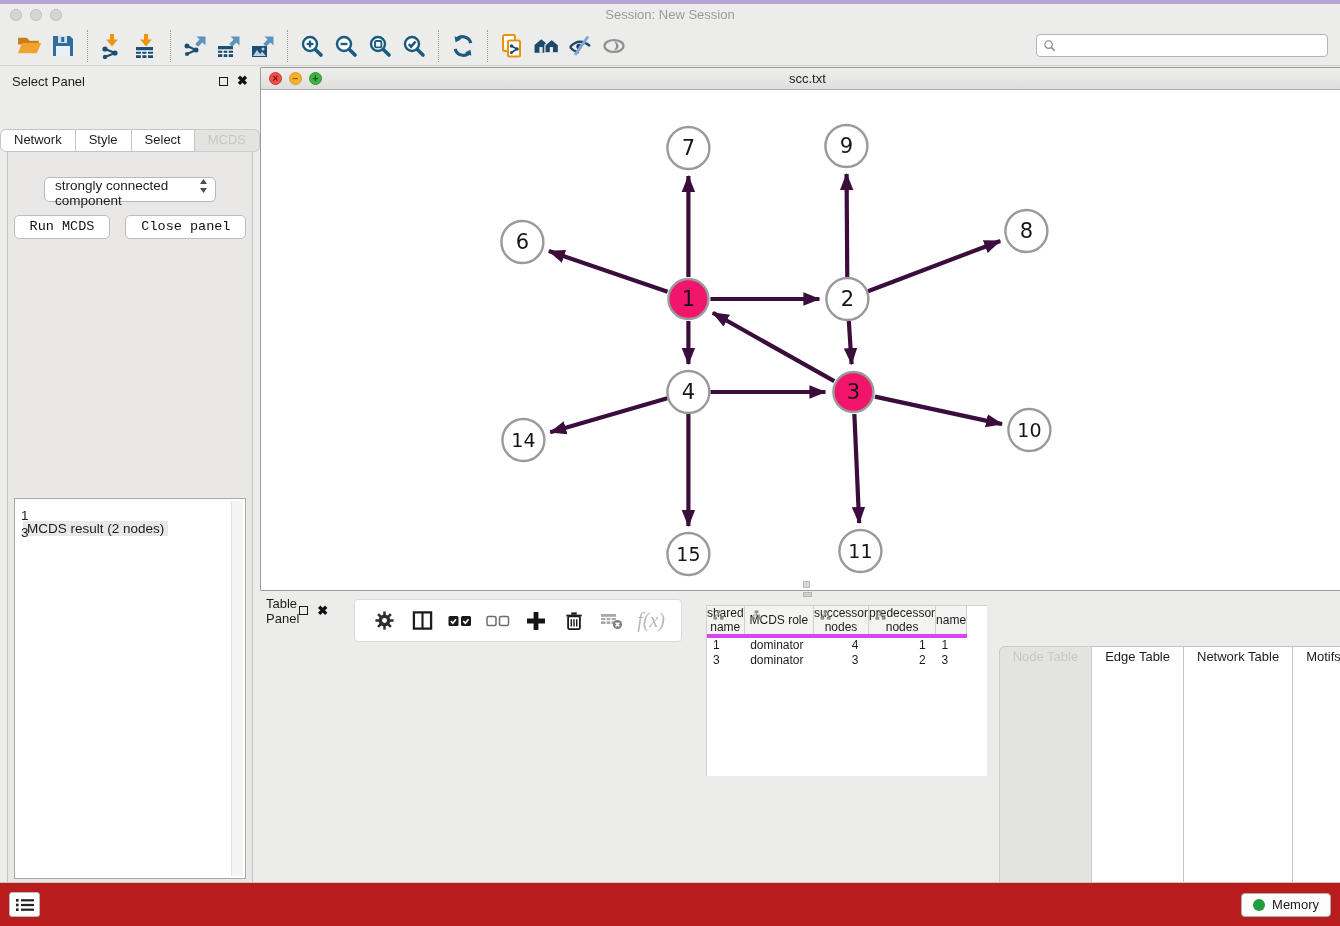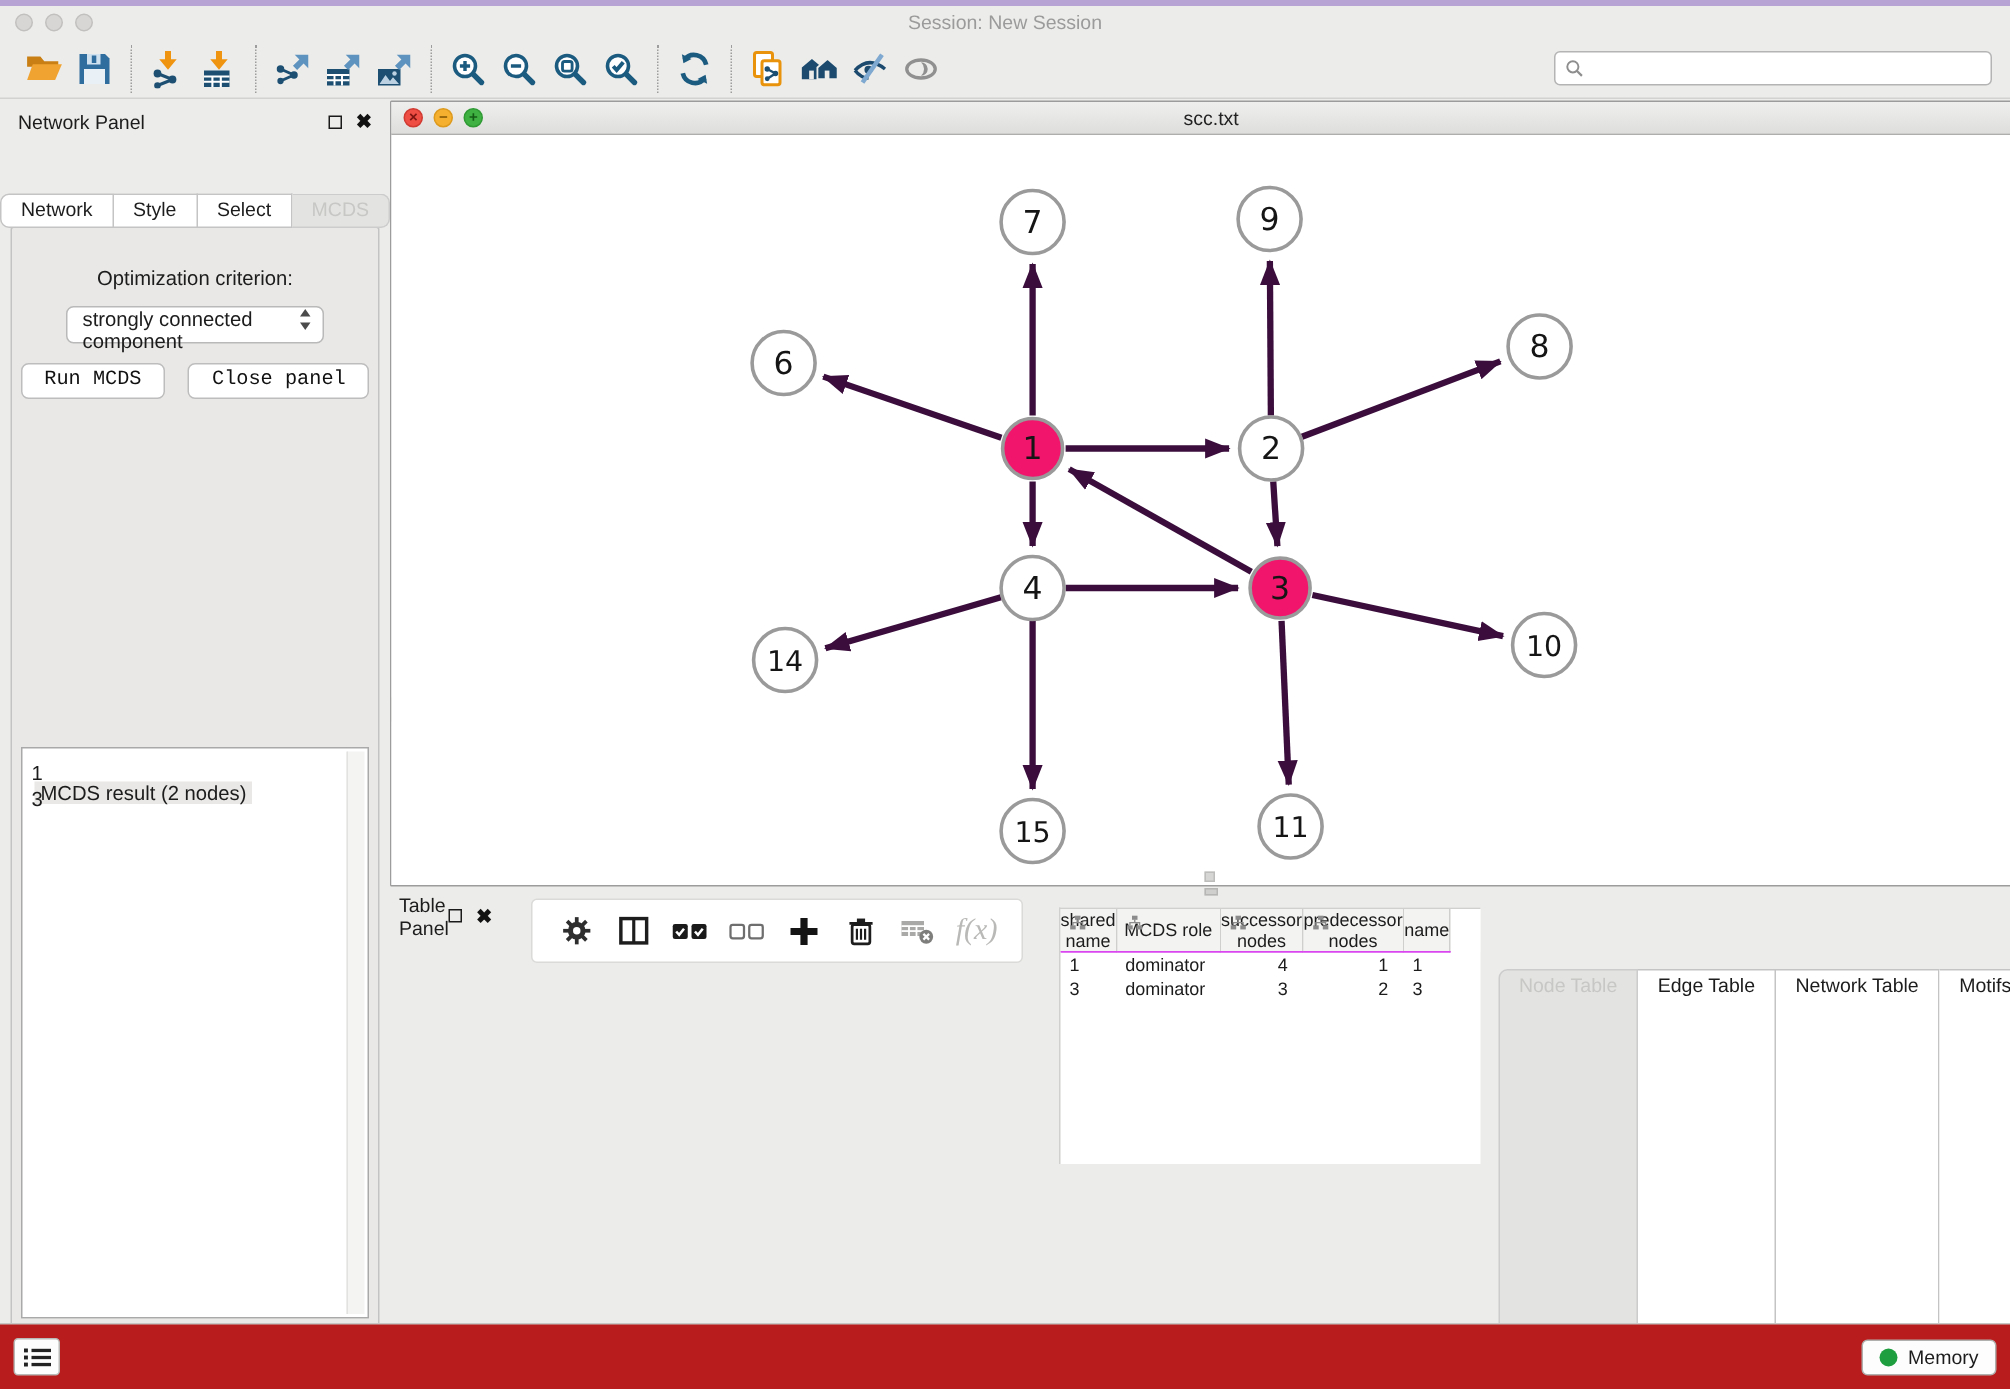--- a/index.html
+++ b/index.html
@@ -69,21 +69,21 @@
   .canvas-grip { position:absolute; left:50%; bottom:2px; width:7px; height:7px; margin-left:-4px; background:#d6d6d4; border:1px solid #bdbdbb; }
 
   
   .table-panel { flex:1; display:flex; flex-direction:row; }
   .tp-header { height:25px; display:flex; align-items:center; padding:0 14px 0 6px; }
   .tp-toolbar { margin:1px 12px 0; height:43px; background:#fff; border:1px solid #dadad8; border-radius:4px; display:flex; align-items:center; gap:0; padding:0 10px; }
   .tp-toolbar .ti { width:38px; height:38px; }
   .fx { font-family:"Liberation Serif", serif; font-style:italic; font-size:20px; color:#b9b9b7; padding:0 6px; }
   .tp-table-wrap { margin:7px 12px 0; height:171px; background:#fff; border-top:1px solid #d0d0ce; border-left:1px solid #d0d0ce; overflow:hidden; }
   table.ntab { border-collapse:collapse; table-layout:fixed; }
-  table.ntab th { background:#f3f3f2; border-right:1px solid #cfcfcd; border-bottom:1px solid #d946ef; font-weight:normal; font-size:12px; height:19px; position:relative; padding:0; }
+  table.ntab th { background:#f3f3f2; border-right:1px solid #cfcfcd; border-bottom:4px solid #d946ef; font-weight:normal; font-size:12px; height:19px; position:relative; padding:0; }
   table.ntab th .col-ico { position:absolute; left:6px; top:4px; }
   table.ntab td { font-size:12px; height:16px; padding:0 10px; }
   table.ntab td.al { text-align:left; padding-left:6px; }
   table.ntab td.ar { text-align:right; }
   .tp-tabs-row { display:flex; justify-content:center; margin-top:14px; }
 
   
   .status-bar { position:absolute; bottom:0; left:0; right:0; height:44px; border-top:1px solid #c6c6c4; display:flex; align-items:center; padding:0 9px; background:#b91c1c; }
   .sb-btn { width:31px; height:25px; background:#fdfdfd; border:1px solid #b9b9b7; border-radius:3px; display:flex; align-items:center; justify-content:center; }
   .mem-btn { margin-left:auto; height:24px; background:#fdfdfd; border:1px solid #b0b0ae; border-radius:4px; display:flex; align-items:center; gap:7px; padding:0 11px; font-size:13px; }
@@ -266,36 +266,35 @@
         </svg>
     </span>
     <input value="" placeholder="" style="">
   </div>
 </div>
 
 <div class="main">
 
   <div class="control-panel">
     <div class="cp-header">
-      <span class="panel-title">Network Panel</span>
+      <span class="panel-title">Select Panel</span>
       <span class="panel-ctl">
         <span class="float-ico"></span>
         <span class="close-ico">✖</span>
       </span>
     </div>
     <div class="cp-tabs-row">
       <div class="seg">
           <span>Network</span>
           <span>Style</span>
           <span>Select</span>
           <span class="active">MCDS</span>
         </div>
     </div>
     <div class="cp-body">
-      <div class="opt-label">Optimization criterion:</div>
       <div class="dropdown">
         <span>strongly connected component</span>
         <span class="dd-arrows">
           <svg viewBox="0 0 9 16" width="9" height="16">
               <path d="M4.5 1L8 6H1z" fill="#4b4b4b"></path>
               <path d="M4.5 15L1 10h7z" fill="#4b4b4b"></path>
             </svg>
         </span>
       </div>
       <div class="btn-row">

